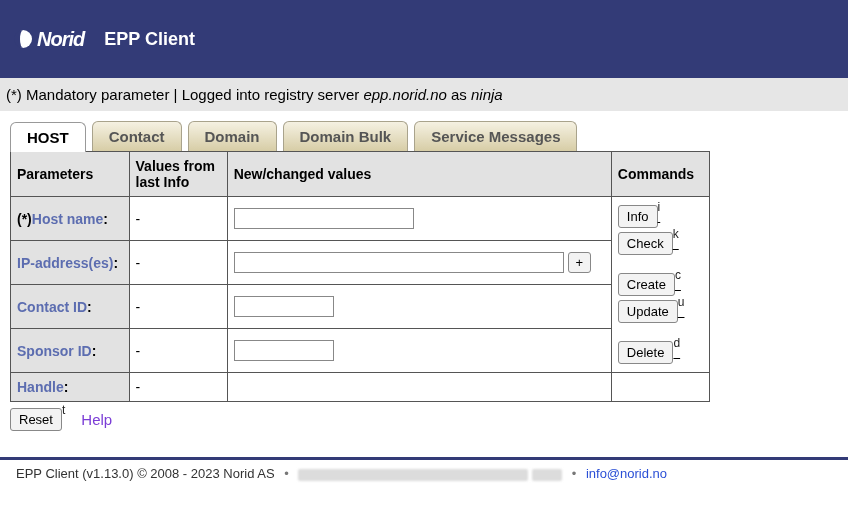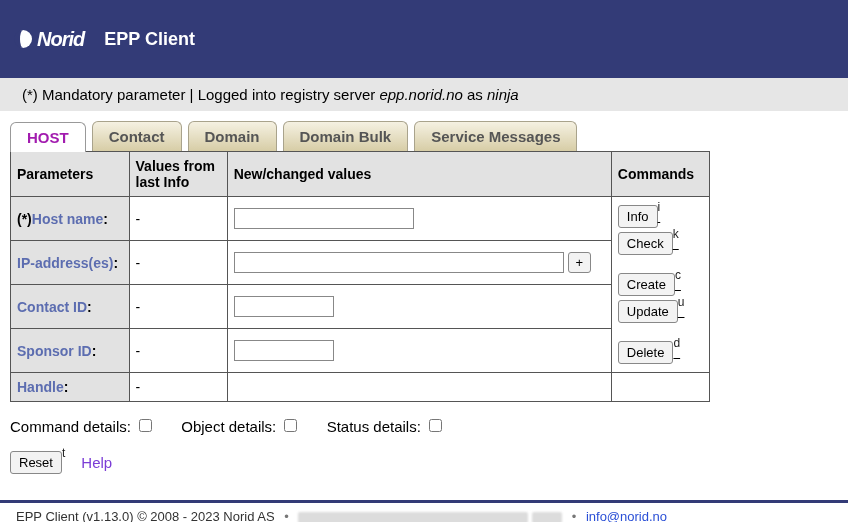--- a/index.html
+++ b/index.html
@@ -36,21 +36,21 @@
       border-left: 6px solid #333b77;
       position: relative;
       left: -2px;
     }
     .app-name {
       font-size: 18px;
       font-weight: bold;
     }
     .status-strip {
       background: #e6e6e6;
-      padding: 8px 22px;
+      padding: 8px 6px;
       font-size: 15px;
     }
     .status-strip em { font-style: italic; }
     .tabs {
       display: flex;
       gap: 6px;
       padding: 10px 10px 0 10px;
       background: #fff;
     }
     .tab {
@@ -59,21 +59,21 @@
       border-bottom: none;
       border-radius: 6px 6px 0 0;
       background: linear-gradient(#f5f1e2, #d7cda6);
       color: #555;
       font-weight: bold;
       cursor: pointer;
       font-size: 15px;
     }
     .tab.active {
       background: #fff;
-      color: #a21caf;
+      color: #000000;
       border-color: #999;
       position: relative;
       top: 1px;
     }
     .content {
       padding: 0 10px 10px 10px;
     }
     table.form-table {
       border-collapse: collapse;
       width: 700px;
@@ -249,34 +249,20 @@
       <td class="label-cell">
         <a href="#" class="param-link">Handle</a><span>:</span>
       </td>
       <td class="lastinfo-cell">-</td>
       <td class="input-cell"></td>
       <td></td>
     </tr>
   </tbody>
     </table>
 
-  <div class="options-row">
-    <label>
-      <span>Command details:</span>
-      <input type="checkbox" style="">
-    </label>
-    <label>
-      <span>Object details:</span>
-      <input type="checkbox" style="">
-    </label>
-    <label>
-      <span>Status details:</span>
-      <input type="checkbox" style="">
-    </label>
-  </div>
 
   <div class="reset-row">
     <span>
       <button class="cmd-btn">Reset</button><span class="sup">t</span>
     </span>
     <a href="#" class="help-link">Help</a>
   </div>
 </div>
 
 <hr class="footer-rule">

